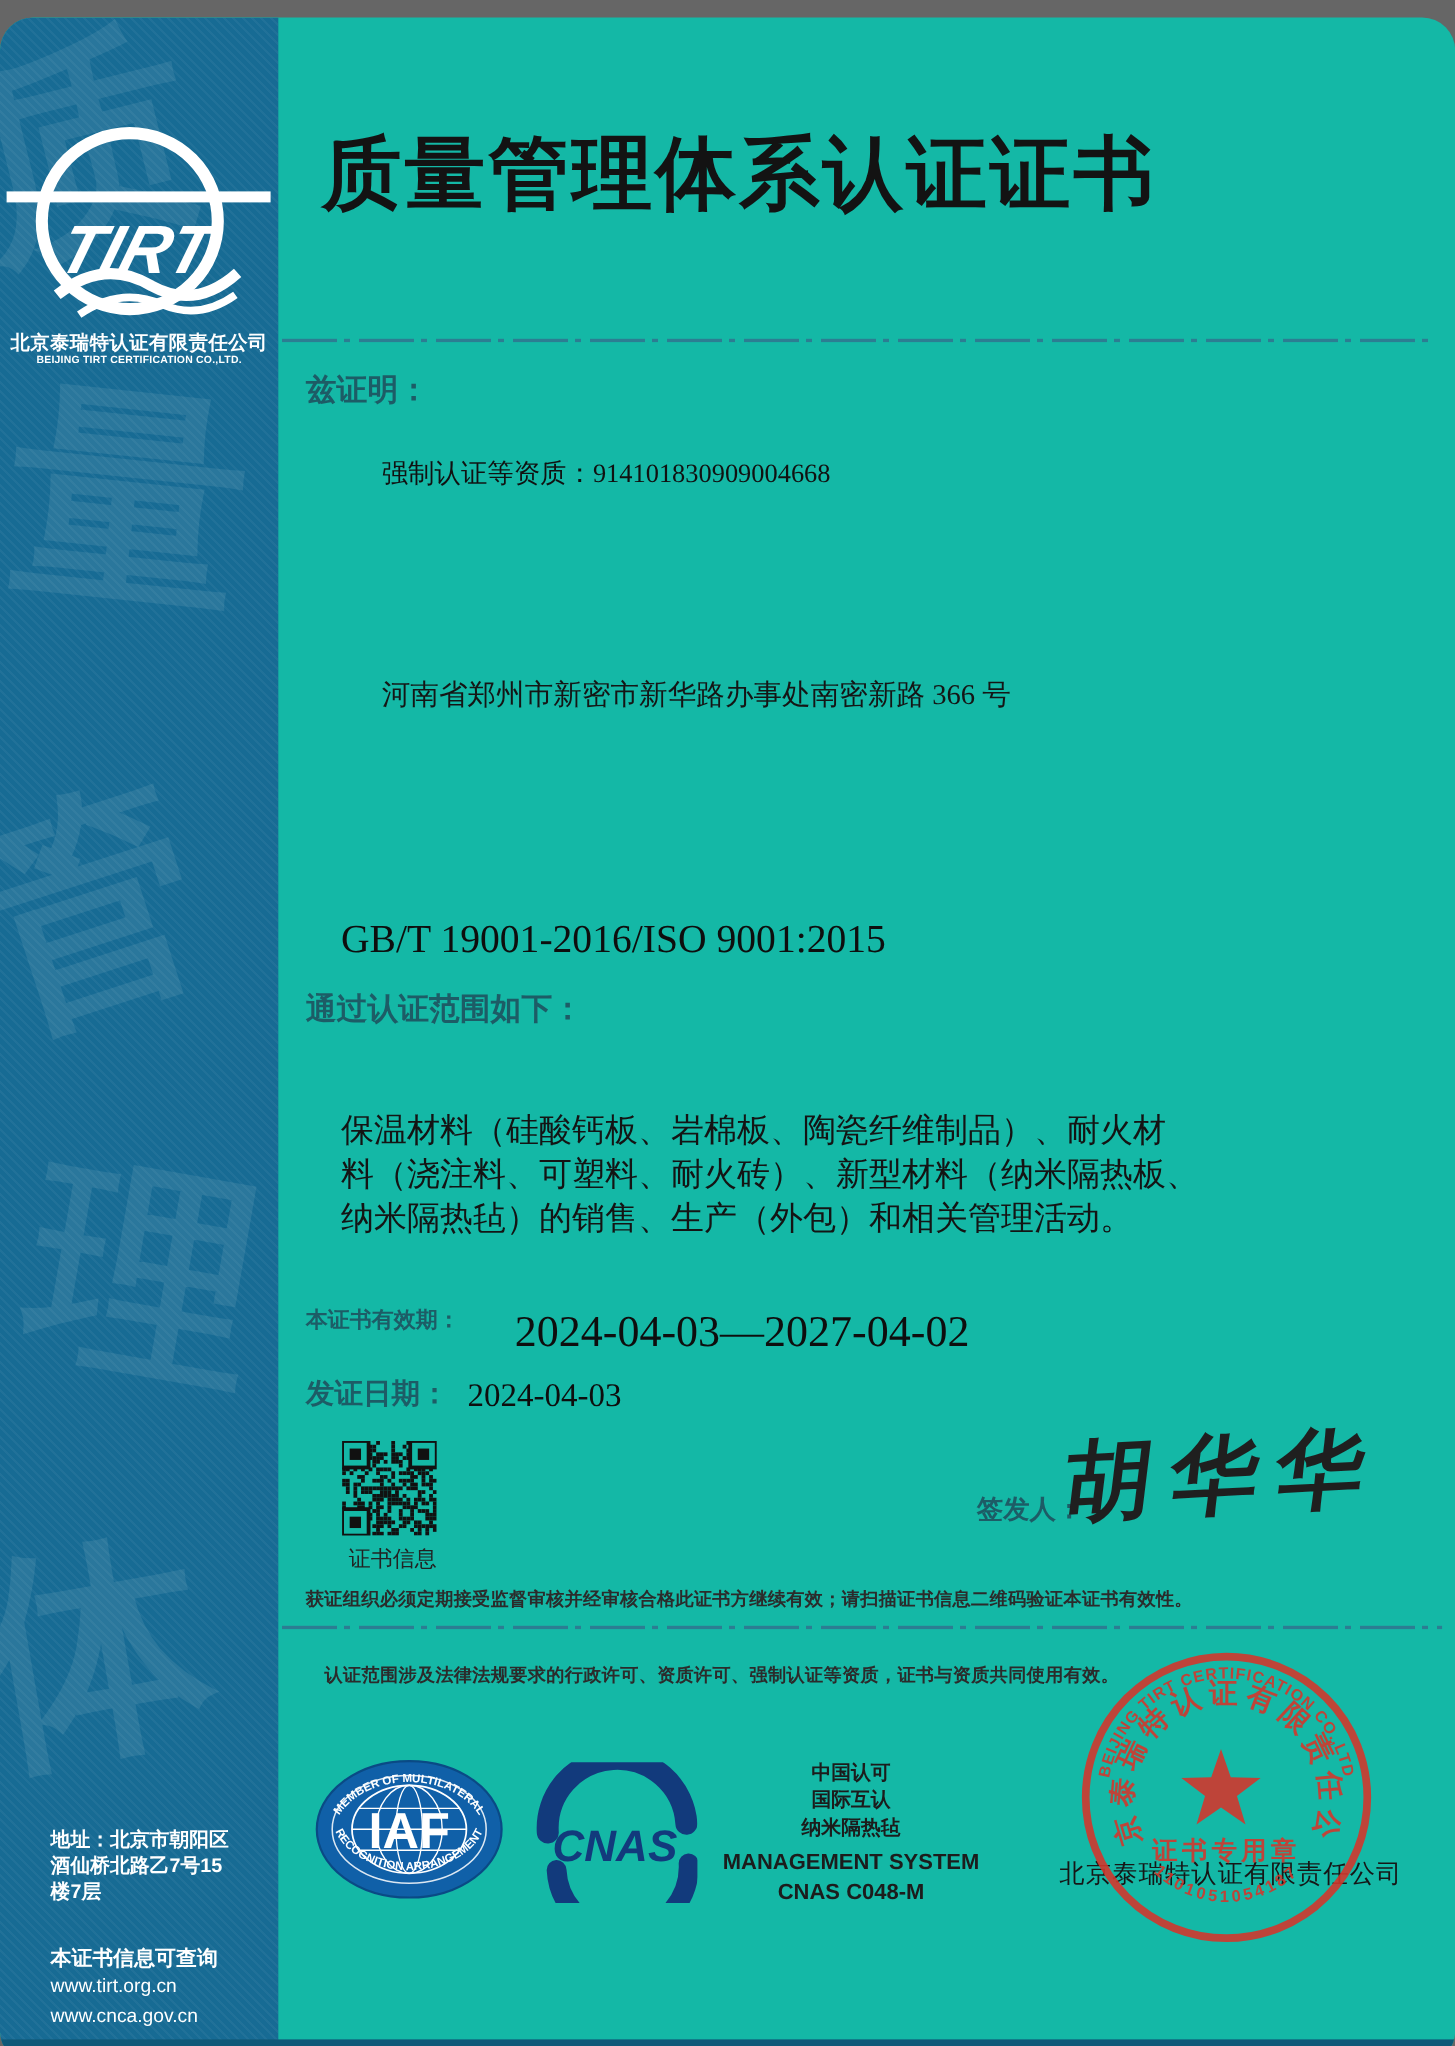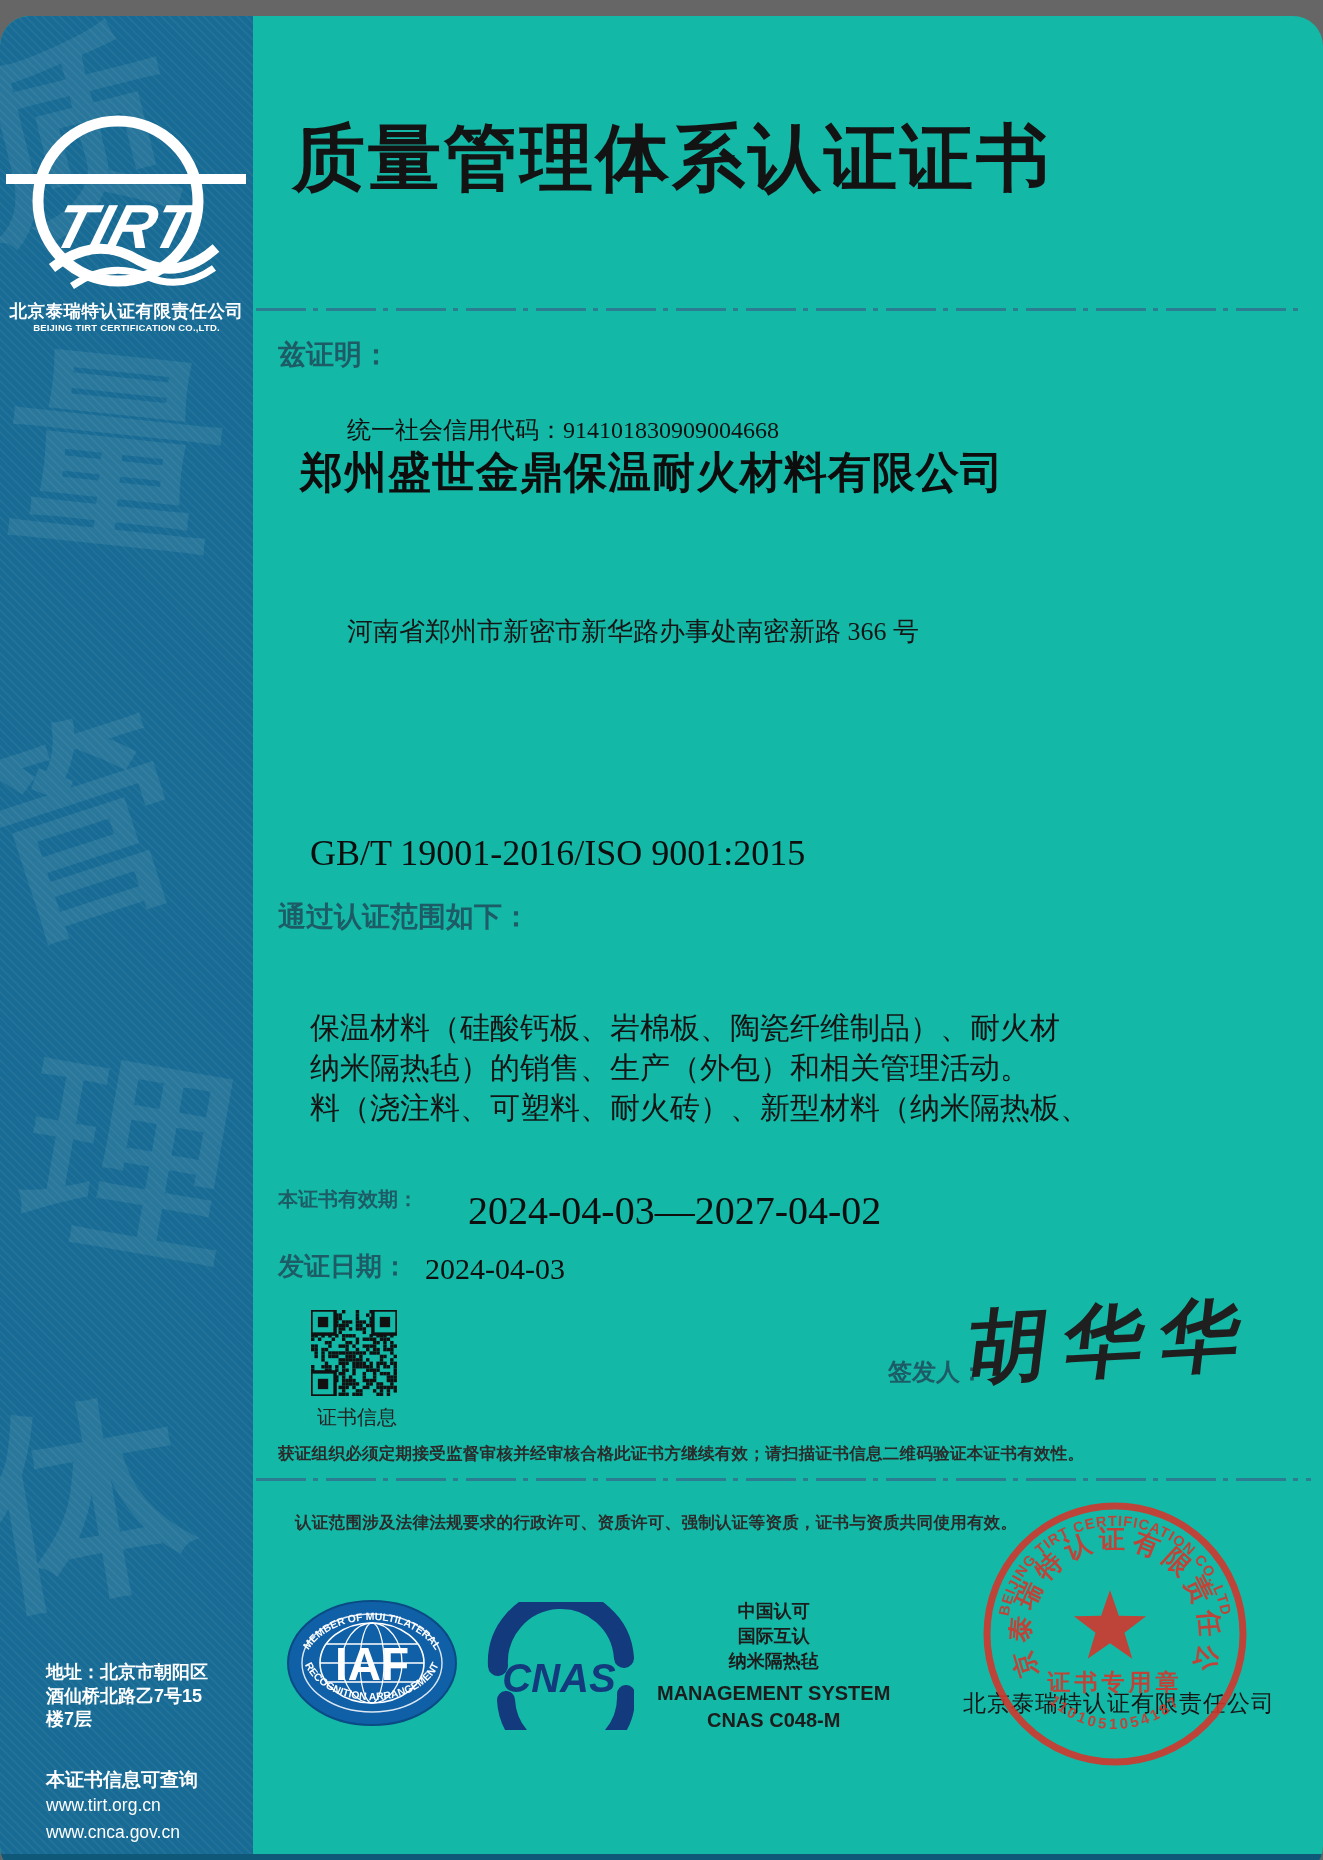--- a/index.html
+++ b/index.html
@@ -74,37 +74,35 @@
   </div>
 
   <div class="title">质量管理体系认证证书</div>
 
 
   <div class="divider" style="left:256px;top:292px;width:1045px;"></div>
 
   <div class="lab" style="left:278px;top:320px;font-size:28px;">兹证明：</div>
 
   <div class="serif" style="position:absolute;left:347px;top:398px;font-size:24px;color:#111;white-space:nowrap;">
-    <span>统一社会信用代码：</span><span>914101830909004668</span>
+    <span>强制认证等资质：</span><span>914101830909004668</span>
   </div>
 
-  <div class="serif" style="position:absolute;left:300px;top:428px;font-size:43px;font-weight:700;color:#0d0d0d;
-       letter-spacing:1px;white-space:nowrap;">郑州盛世金鼎保温耐火材料有限公司</div>
 
   <div class="serif" style="position:absolute;left:347px;top:598px;font-size:26px;color:#151515;white-space:nowrap;">河南省郑州市新密市新华路办事处南密新路 366 号</div>
 
 
   <div class="serif" style="position:absolute;left:310px;top:816px;font-size:36px;color:#0e0e0e;white-space:nowrap;">GB/T 19001-2016/ISO 9001:2015</div>
 
   <div class="lab" style="left:278px;top:882px;font-size:28px;">通过认证范围如下：</div>
 
   <div class="serif" style="position:absolute;left:310px;top:992px;font-size:30px;line-height:40px;color:#141414;">
     <div>保温材料（硅酸钙板、岩棉板、陶瓷纤维制品）、耐火材</div>
+    <div>料（浇注料、可塑料、耐火砖）、新型材料（纳米隔热板、</div>
     <div>纳米隔热毡）的销售、生产（外包）和相关管理活动。</div>
-    <div>料（浇注料、可塑料、耐火砖）、新型材料（纳米隔热板、</div>
   </div>
 
   <div class="lab" style="left:278px;top:1170px;font-size:20px;">本证书有效期：</div>
   <div class="serif" style="position:absolute;left:468px;top:1171px;font-size:40px;color:#0e0e0e;white-space:nowrap;">2024-04-03—2027-04-02</div>
 
   <div class="lab" style="left:278px;top:1233px;font-size:26px;">发证日期：</div>
   <div class="serif" style="position:absolute;left:425px;top:1236px;font-size:30px;color:#0e0e0e;">2024-04-03</div>
 
   <div class="qr"><svg width="86" height="86">
         <rect x="30.96" y="0" width="3.44" height="3.44" fill="#111"></rect>

